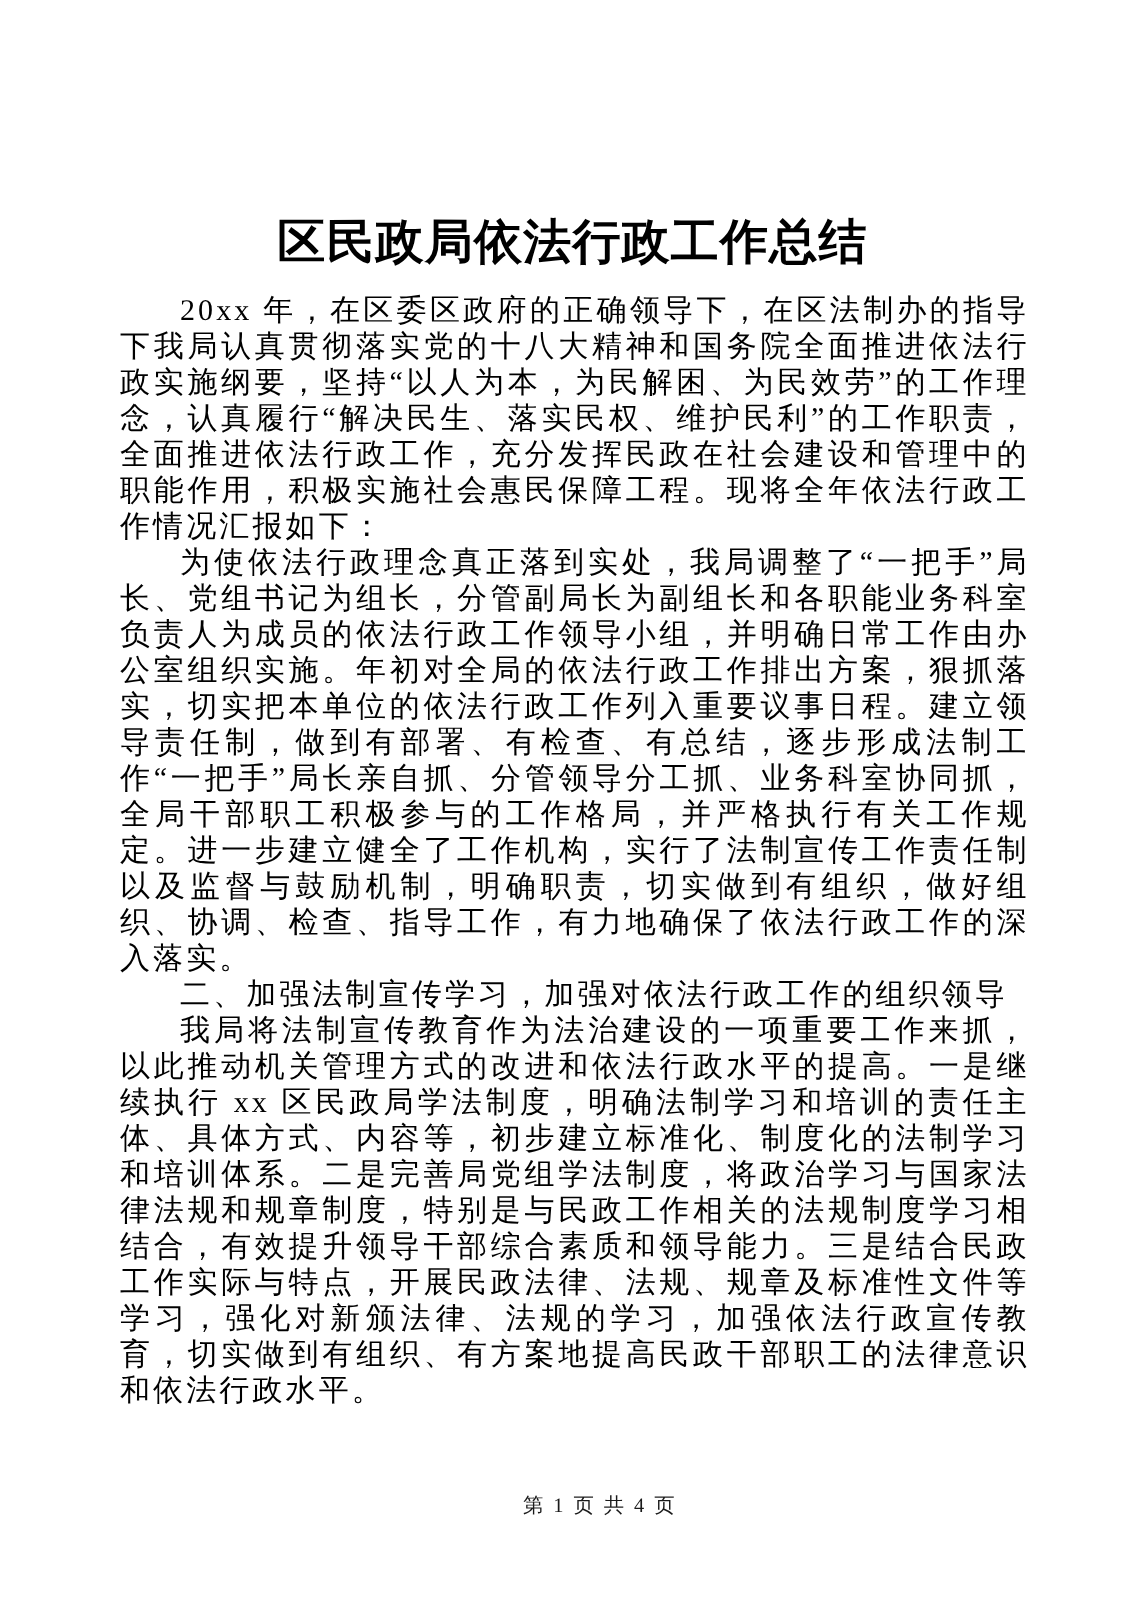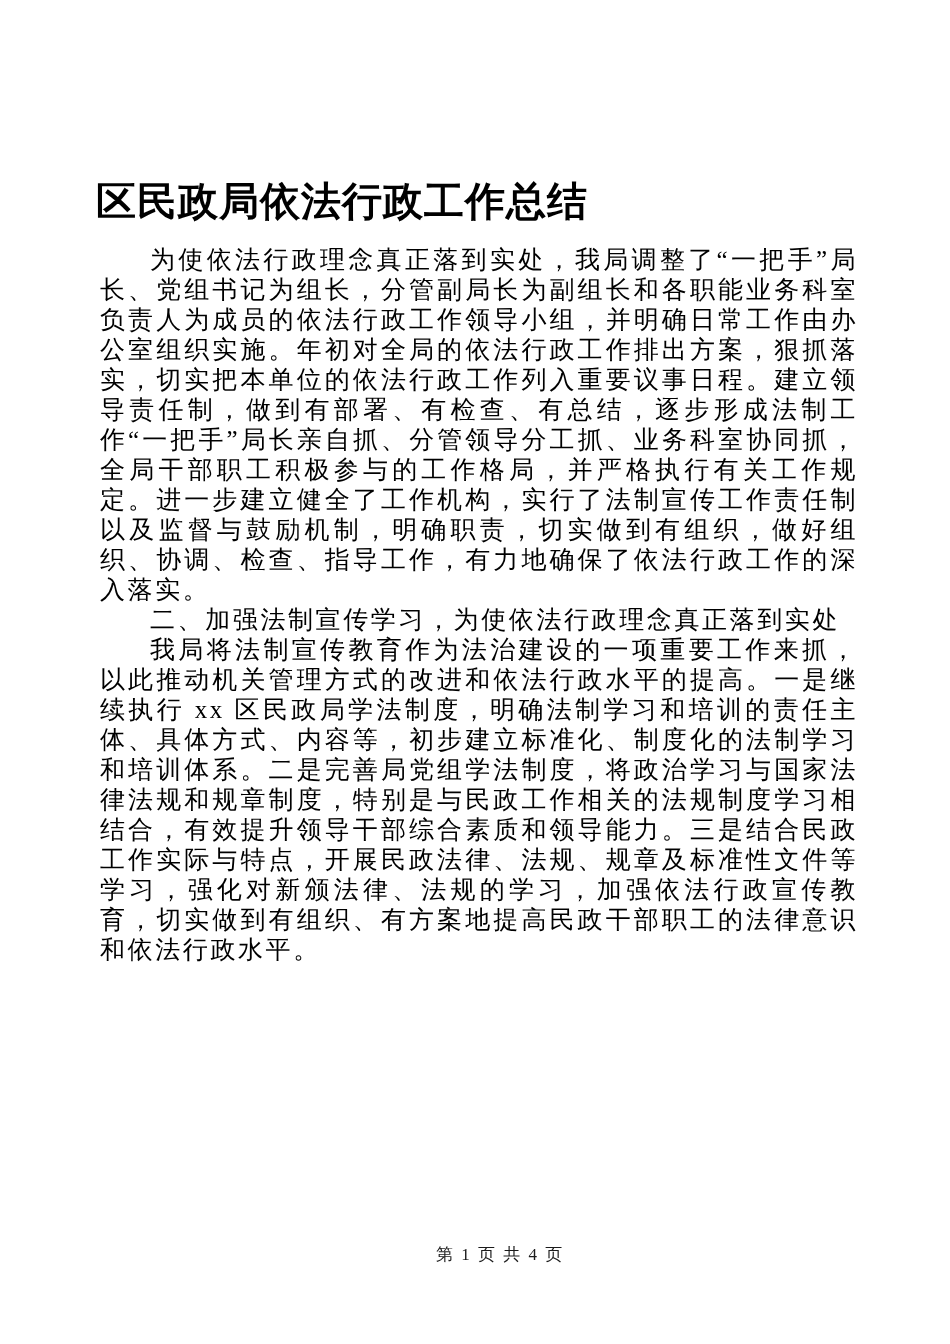--- a/index.html
+++ b/index.html
@@ -15,20 +15,21 @@
     height: 1344px;
     background: #ffffff;
     overflow: hidden;
   }
   .title {
     position: absolute;
     top: 178px;
     left: 96px;
     width: 762px;
     margin: 0;
+    text-align: center;
     font-size: 40px;
     line-height: 48px;
     font-weight: 700;
     letter-spacing: 1px;
   }
   .content {
     position: absolute;
     top: 245px;
     left: 100px;
     width: 758px;
@@ -58,22 +59,23 @@
   }
 </style>
 </head>
 <body>
 
 <div class="page">
 
   <h1 class="title">区民政局依法行政工作总结</h1>
 
   <div class="content">
+    <p class="para">20xx 年，在区委区政府的正确领导下，在区法制办的指导下我局认真贯彻落实党的十八大精神和国务院全面推进依法行政实施纲要，坚持“以人为本，为民解困、为民效劳”的工作理念，认真履行“解决民生、落实民权、维护民利”的工作职责，全面推进依法行政工作，充分发挥民政在社会建设和管理中的职能作用，积极实施社会惠民保障工程。现将全年依法行政工作情况汇报如下：</p>
     <p class="para">为使依法行政理念真正落到实处，我局调整了“一把手”局长、党组书记为组长，分管副局长为副组长和各职能业务科室负责人为成员的依法行政工作领导小组，并明确日常工作由办公室组织实施。年初对全局的依法行政工作排出方案，狠抓落实，切实把本单位的依法行政工作列入重要议事日程。建立领导责任制，做到有部署、有检查、有总结，逐步形成法制工作“一把手”局长亲自抓、分管领导分工抓、业务科室协同抓，全局干部职工积极参与的工作格局，并严格执行有关工作规定。进一步建立健全了工作机构，实行了法制宣传工作责任制以及监督与鼓励机制，明确职责，切实做到有组织，做好组织、协调、检查、指导工作，有力地确保了依法行政工作的深入落实。</p>
-    <p class="para">二、加强法制宣传学习，为使依法行政理念真正落到实处</p>
+    <p class="para">二、加强法制宣传学习，加强对依法行政工作的组织领导</p>
     <p class="para">我局将法制宣传教育作为法治建设的一项重要工作来抓，以此推动机关管理方式的改进和依法行政水平的提高。一是继续执行 xx 区民政局学法制度，明确法制学习和培训的责任主体、具体方式、内容等，初步建立标准化、制度化的法制学习和培训体系。二是完善局党组学法制度，将政治学习与国家法律法规和规章制度，特别是与民政工作相关的法规制度学习相结合，有效提升领导干部综合素质和领导能力。三是结合民政工作实际与特点，开展民政法律、法规、规章及标准性文件等学习，强化对新颁法律、法规的学习，加强依法行政宣传教育，切实做到有组织、有方案地提高民政干部职工的法律意识和依法行政水平。</p>
   </div>
 
   <div class="footer">
     <span>第 1 页  共 4 页</span>
   </div>
 
 </div>
 
 </body></html>

